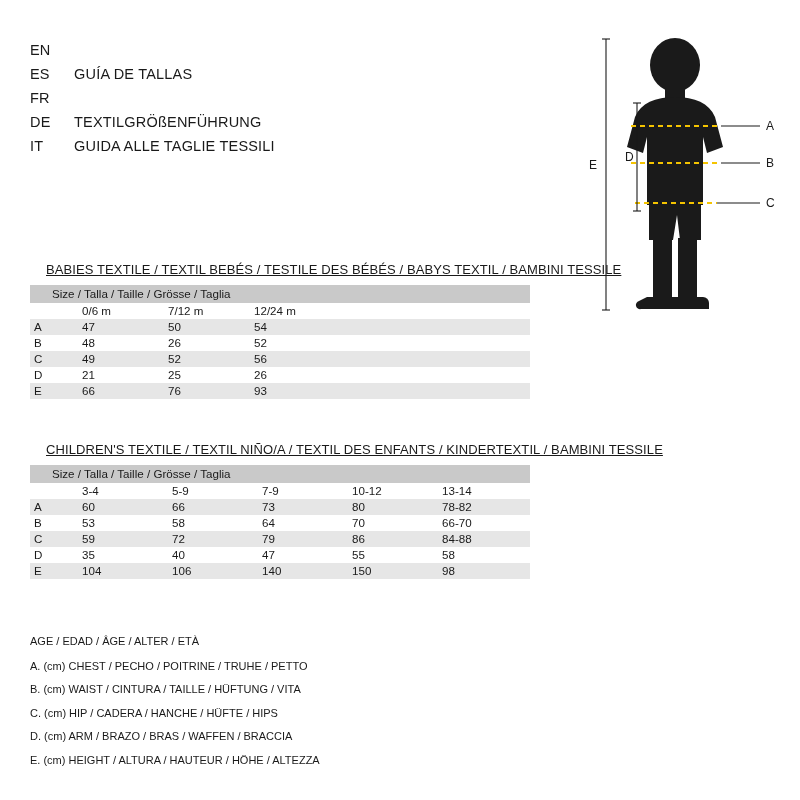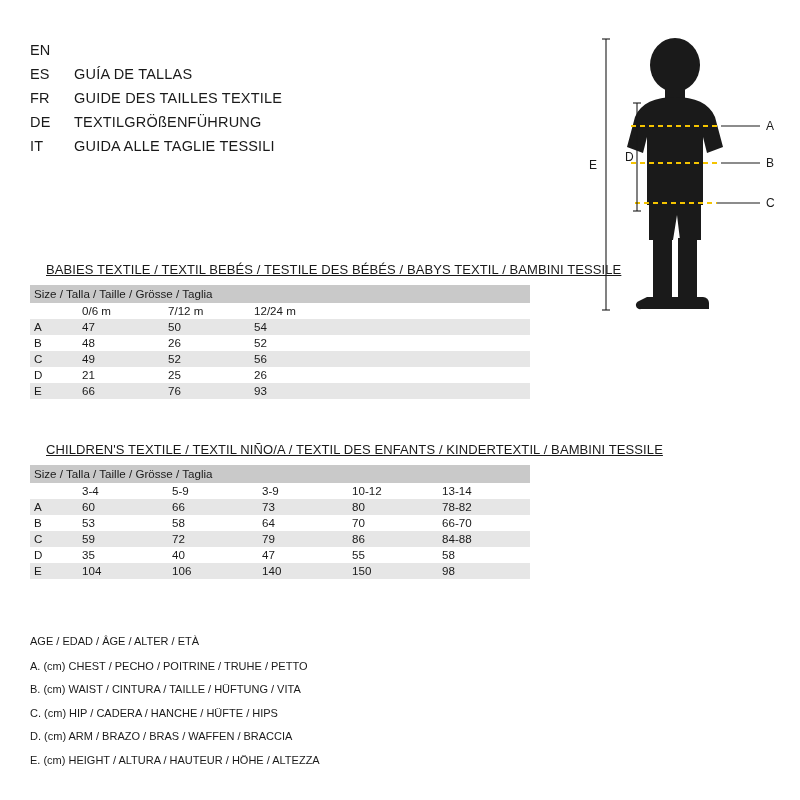--- a/index.html
+++ b/index.html
@@ -81,21 +81,21 @@
     line-height: 16px;
     text-align: left;
     font-weight: normal;
   }
   .rowhead { width: 30px; padding-left: 4px; }
   .cell { padding-left: 2px; }
   tr.band-grey { background: #e6e6e6; }
   tr.band-white { background: #ffffff; }
   tr.hdr-grey { background: #c9c9c9; }
   tr.hdr-grey td { height: 18px; line-height: 18px; font-size: 11.6px; }
-  .size-label { padding-left: 4px; }
+  .size-label { padding-left: 22px; }
 
   
   table.babies col.c0 { width: 50px; }
   table.babies col.c1 { width: 86px; }
   table.babies col.c2 { width: 86px; }
   table.babies col.c3 { width: 278px; }
 
   
   table.children col.c0 { width: 50px; }
   table.children col.c1 { width: 90px; }
@@ -124,21 +124,20 @@
   <div class="title-block">
     <div class="title-row">
       <span class="lang">EN</span>
     </div>
     <div class="title-row">
       <span class="lang">ES</span>
       <span class="txt">GUÍA DE TALLAS</span>
     </div>
     <div class="title-row">
       <span class="lang">FR</span>
-      <span class="txt">GUIDE DES TAILLES TEXTILE</span>
     </div>
     <div class="title-row">
       <span class="lang">DE</span>
       <span class="txt">TEXTILGRÖßENFÜHRUNG</span>
     </div>
     <div class="title-row">
       <span class="lang">IT</span>
       <span class="txt">GUIDA ALLE TAGLIE TESSILI</span>
     </div>
   </div>
@@ -271,21 +270,21 @@
           <col class="c5">
         </colgroup>
       <tbody>
         <tr class="hdr-grey">
           <td class="size-label" colspan="6">Size / Talla / Taille / Grösse / Taglia</td>
         </tr>
         <tr class="band-white">
           <td class="rowhead"></td>
           <td class="cell">3-4</td>
           <td class="cell">5-9</td>
-          <td class="cell">3-9</td>
+          <td class="cell">7-9</td>
           <td class="cell">10-12</td>
           <td class="cell">13-14</td>
         </tr>
         <tr class="band-grey">
           <td class="rowhead">A</td>
           <td class="cell">60</td>
           <td class="cell">66</td>
           <td class="cell">73</td>
           <td class="cell">80</td>
           <td class="cell">78-82</td>

